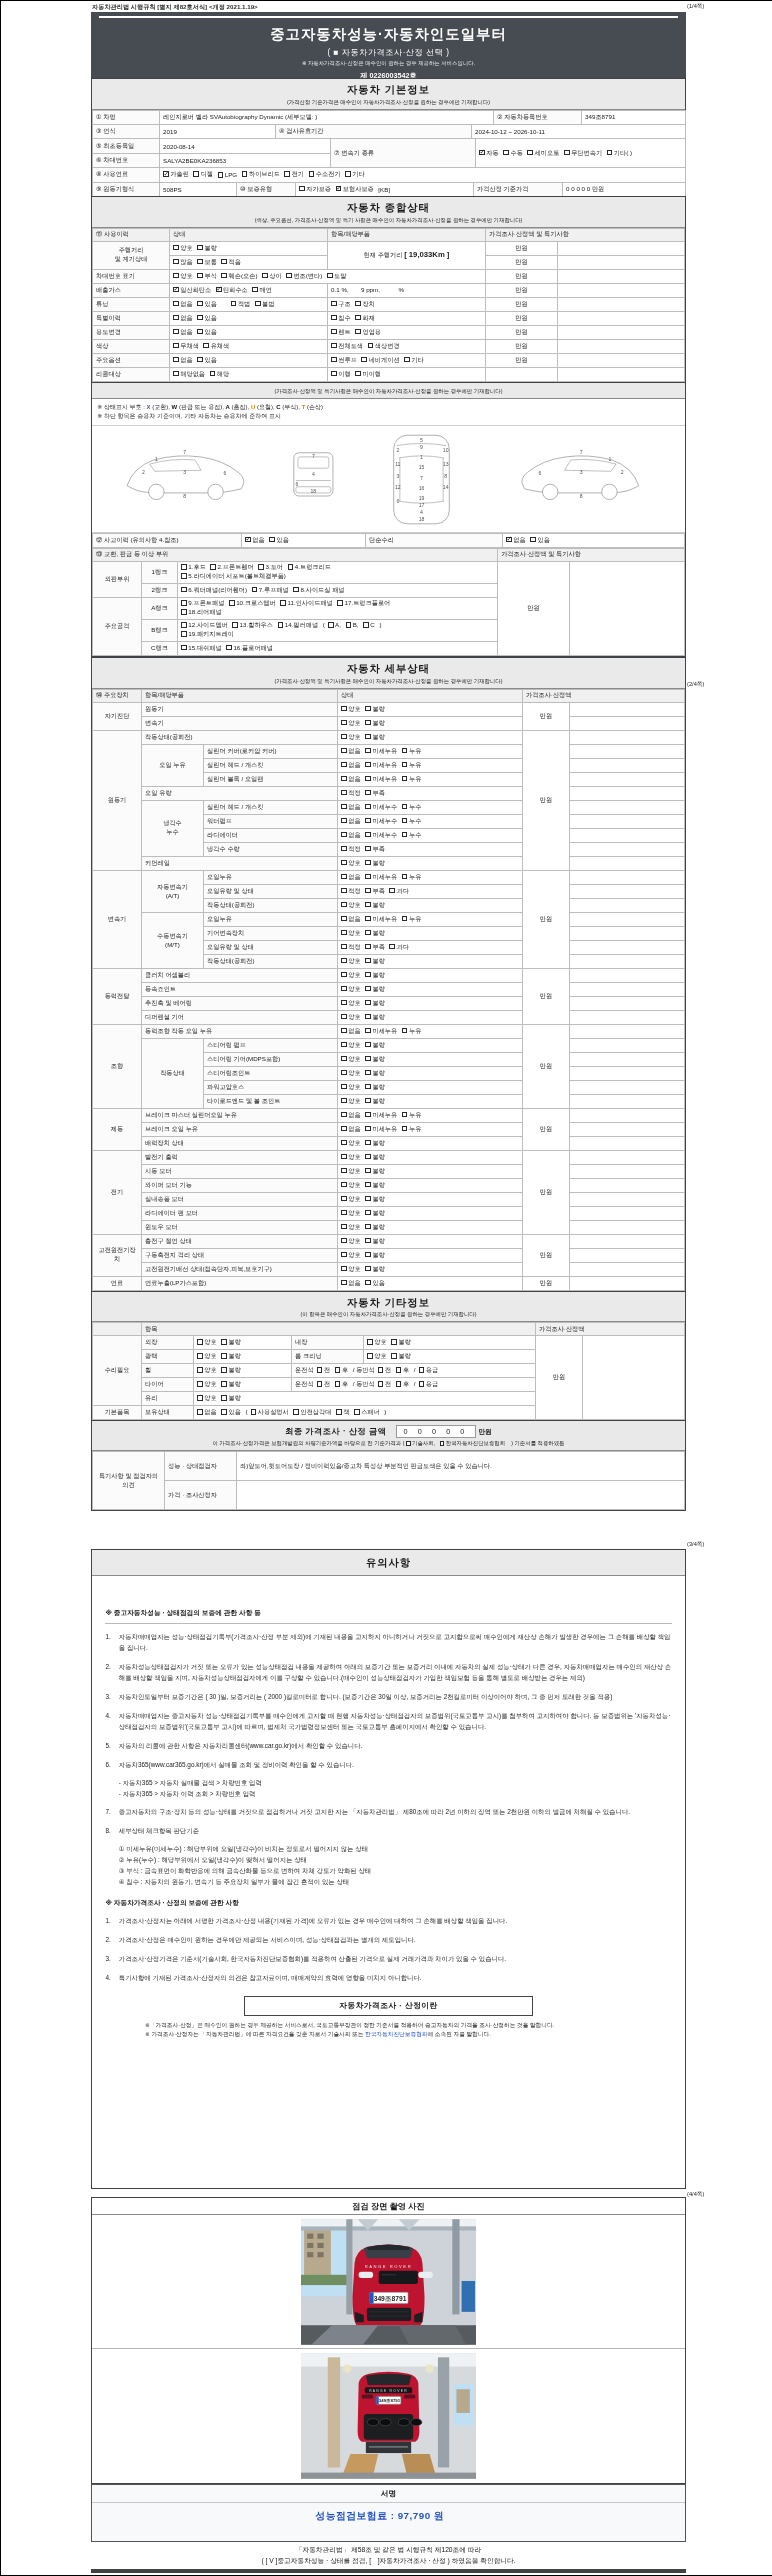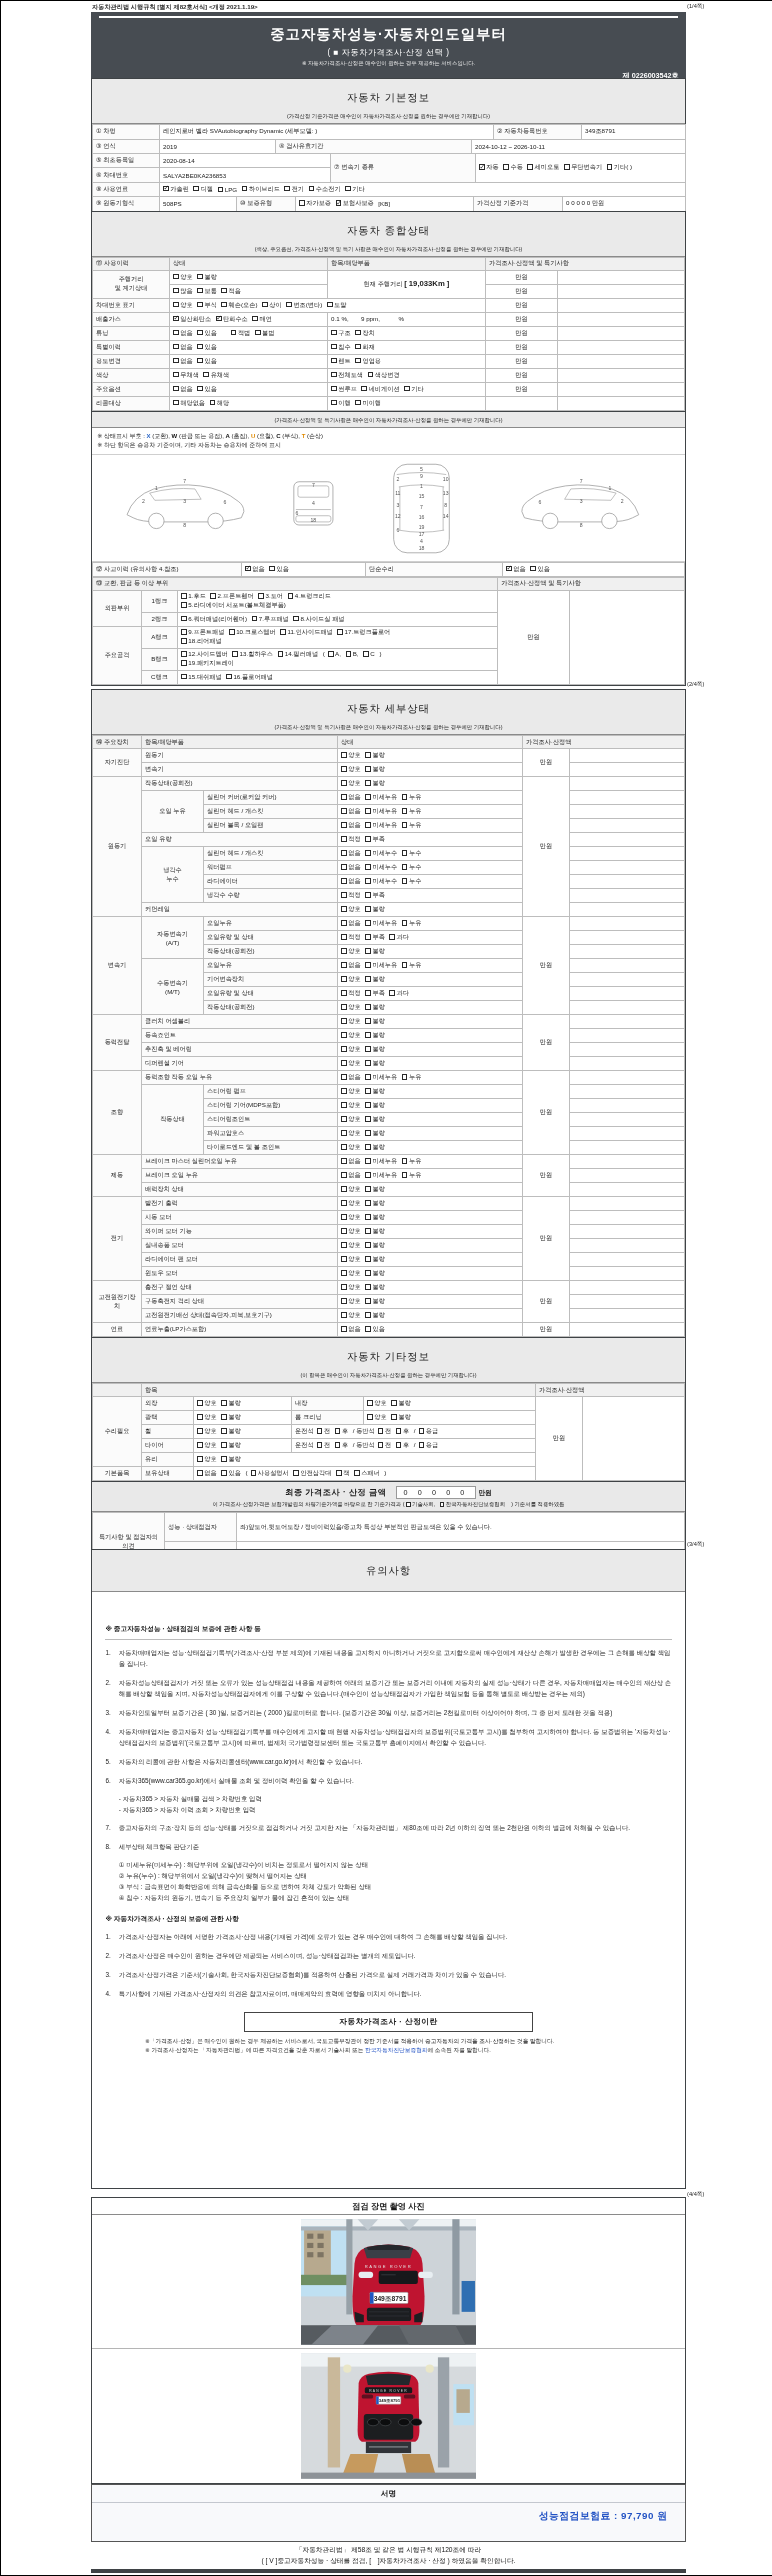--- a/index.html
+++ b/index.html
@@ -14,27 +14,27 @@
 
   
   .meta-left { position:absolute; left:91px; top:2.1px; font-size:6.2px; font-weight:bold; color:#2b2b2b; }
 
   
   .titleblock { position:absolute; top:11.3px; background:#474c52; color:#fff; padding:4.1px 7.2px 4.1px; height:66px; }
   .titleblock .innerline { height:1.5px; background:#fff; margin:0 1px 7.2px; }
   .tb-title { text-align:center; font-size:14.4px; font-weight:bold; letter-spacing:1px; }
   .tb-sub { text-align:center; font-size:8.2px; margin-top:3.1px; letter-spacing:0.5px; }
   .tb-note { text-align:center; font-size:5.4px; margin-top:2.1px; color:#e8e8e8; }
-  .tb-docno { font-size:7.2px; font-weight:bold; margin-top:3.6px; text-align:right; }
+  .tb-docno { font-size:7.2px; font-weight:bold; margin-top:3.6px; text-align:center; }
 
   .pagebox { border:1.5px solid #3f4346; background:#fff; position:absolute; }
 
   .sec-head { background:#eaeaea; text-align:center; padding:4.1px 0 3.1px; border-bottom:0.5px solid #8a8a8a; }
   .sec-head.tsep { border-top:1.5px solid #3f4346; }
-  .sec-title { margin:8px; font-size:10.3px; font-weight:normal; letter-spacing:1px; }
+  .sec-title { margin:0; font-size:10.3px; font-weight:bold; letter-spacing:1px; }
   .sec-note { font-size:5.4px; margin-top:1.5px; color:#222; }
 
   table.t { width:100%; border-collapse:collapse; table-layout:fixed; }
   .t td, .t th { border:0.5px solid #bdbdbd; padding:1.5px 3.1px; font-size:6.2px; vertical-align:middle; overflow:hidden; }
   .t th { background:#f0f0f0; font-weight:normal; text-align:left; }
   .t td { height:14px; }
   .lab { background:#fbfbfb; }
   .ctr { text-align:center; }
   .price { text-align:center; color:#111; }
   .blank { background:#fff; }
@@ -81,21 +81,21 @@
   .bluetxt { color:#2353c4; }
 
   
   .photo-title { text-align:center; font-size:8.2px; font-weight:bold; padding:2.6px 0; border-bottom:0.5px solid #8a8a8a; background:#fff; }
   .photocell { border-bottom:0.5px solid #b5b5b5; display:flex; justify-content:center; align-items:center; padding:3.6px 0; background:#fff; }
   .photocell:last-child { border-bottom:none; }
 
   
   .signbox { position:absolute; border:1px solid #555; background:#f8f9fb; }
   .sign-head { text-align:center; font-size:7.7px; font-weight:bold; padding:4.1px 0 3.1px; border-bottom:0.5px solid #c4c8cf; }
-  .sign-fee { text-align:right; padding:7.2px 17.5px 0 0; font-size:9.8px; font-weight:bold; color:#2353c4; letter-spacing:0.5px; }
+  .sign-fee { text-align:center; padding:7.2px 17.5px 0 0; font-size:9.8px; font-weight:bold; color:#2353c4; letter-spacing:0.5px; }
 
   .footerlines { position:absolute; width:595px; left:90px; text-align:center; font-size:6.7px; line-height:1.6; color:#111; }
   .botbar { position:absolute; left:90px; width:595px; height:4.1px; background:#3f4346; }
 </style>
 </head>
 <body>
 
 <div class="meta-left">자동차관리법 시행규칙 [별지 제82호서식] &lt;개정 2021.1.19&gt;</div>
 <div class="marker" style="top:2.1px">(1/4쪽)</div>
 
@@ -408,21 +408,21 @@
             <div><span class="opt"><span class="cb"></span>15.대쉬패널</span><span class="opt"><span class="cb"></span>16.플로어패널</span></div>
           </td>
         </tr>
       </tbody>
   </table>
 
 </div>
 
 <div class="marker" style="top:680px">(2/4쪽)</div>
 
-<div class="pagebox doc" style="top:688px">
+<div class="pagebox doc" style="top:656px">
 
   <div class="sec-head">
     <div class="sec-title">자동차 세부상태</div>
     <div class="sec-note">(가격조사·산정액 및 특기사항은 매수인이 자동차가격조사·산정을 원하는 경우에만 기재합니다)</div>
   </div>
 
   <table class="t">
     <colgroup>
         <col style="width:49px">
         <col style="width:62px">

